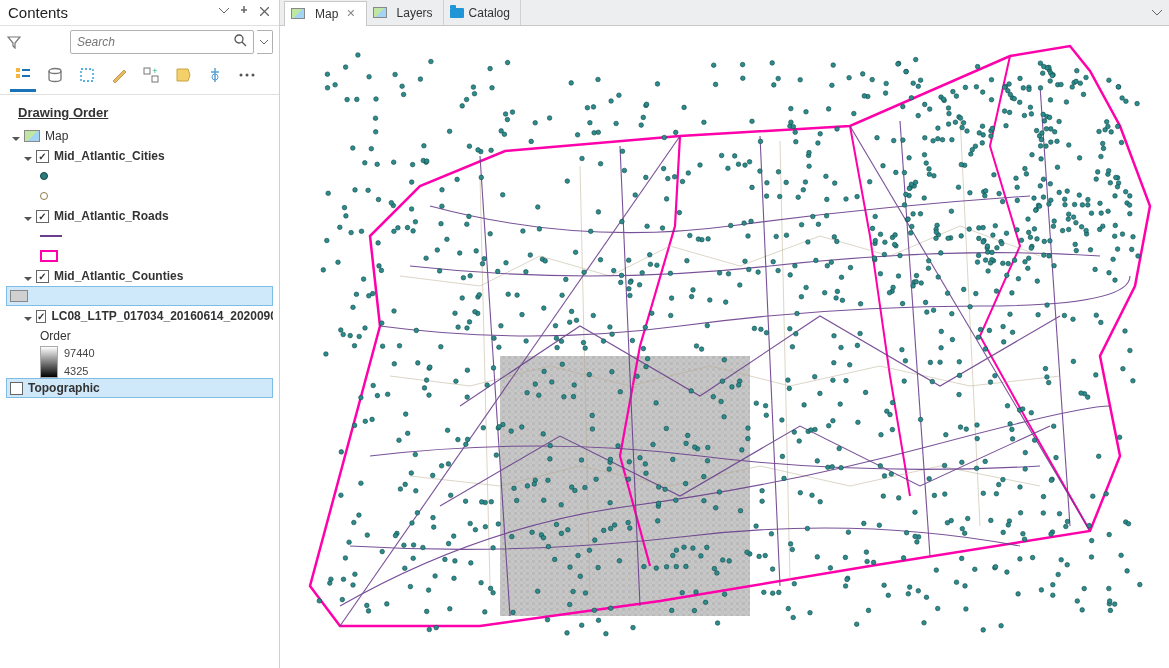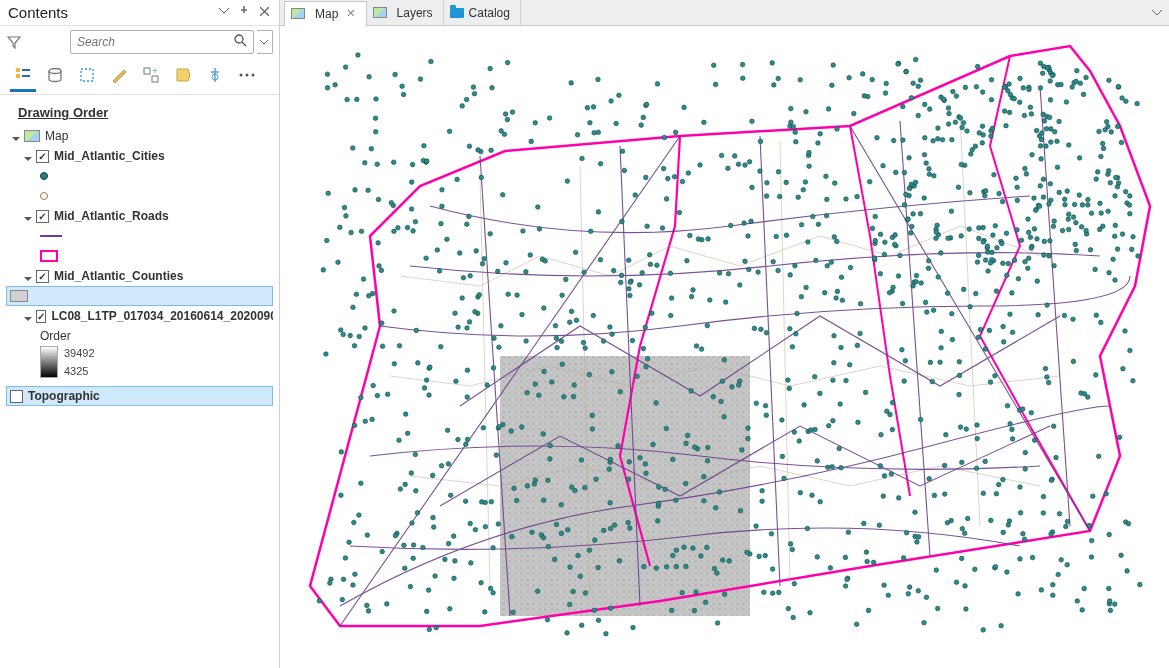--- a/index.html
+++ b/index.html
@@ -194,26 +194,26 @@
       <span class="caret"><svg width="8" height="8">
             <path d="M0 2 L4 6 L8 2" fill="#555"></path>
           </svg></span>
       <span class="check checked"></span>
       <span>LC08_L1TP_017034_20160614_2020090...</span>
     </div>
     <div class="tree-item indent3">Order</div>
     <div class="value-block">
       <div class="sym-grad"></div>
       <div class="value-labels">
-        <span>39492</span>
+        <span>97440</span>
         <span>4325</span>
       </div>
     </div>
 
-    <div class="tree-item indent2 selected" style="margin-top:8px">
+    <div class="tree-item indent2 selected" style="margin-top:0">
       <span class="check"></span>
       <span>Topographic</span>
     </div>
   </div>
 </div>
 
 <div class="main">
   <div class="tabs">
     <div class="tab active">
       <span class="map-badge" style="width:14px;height:11px"></span>

